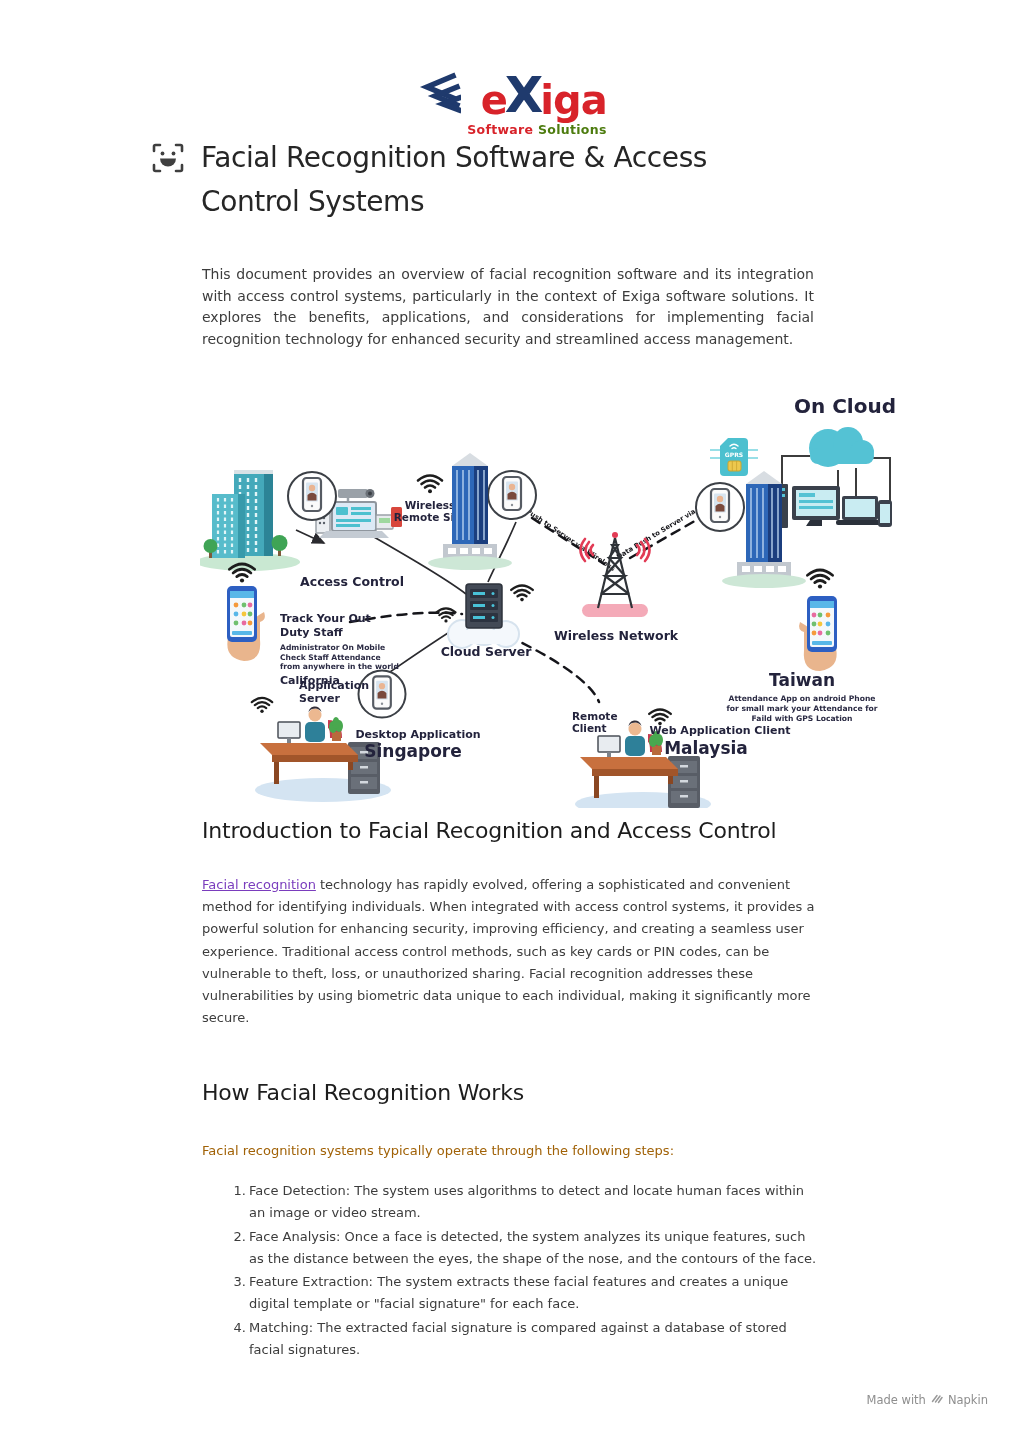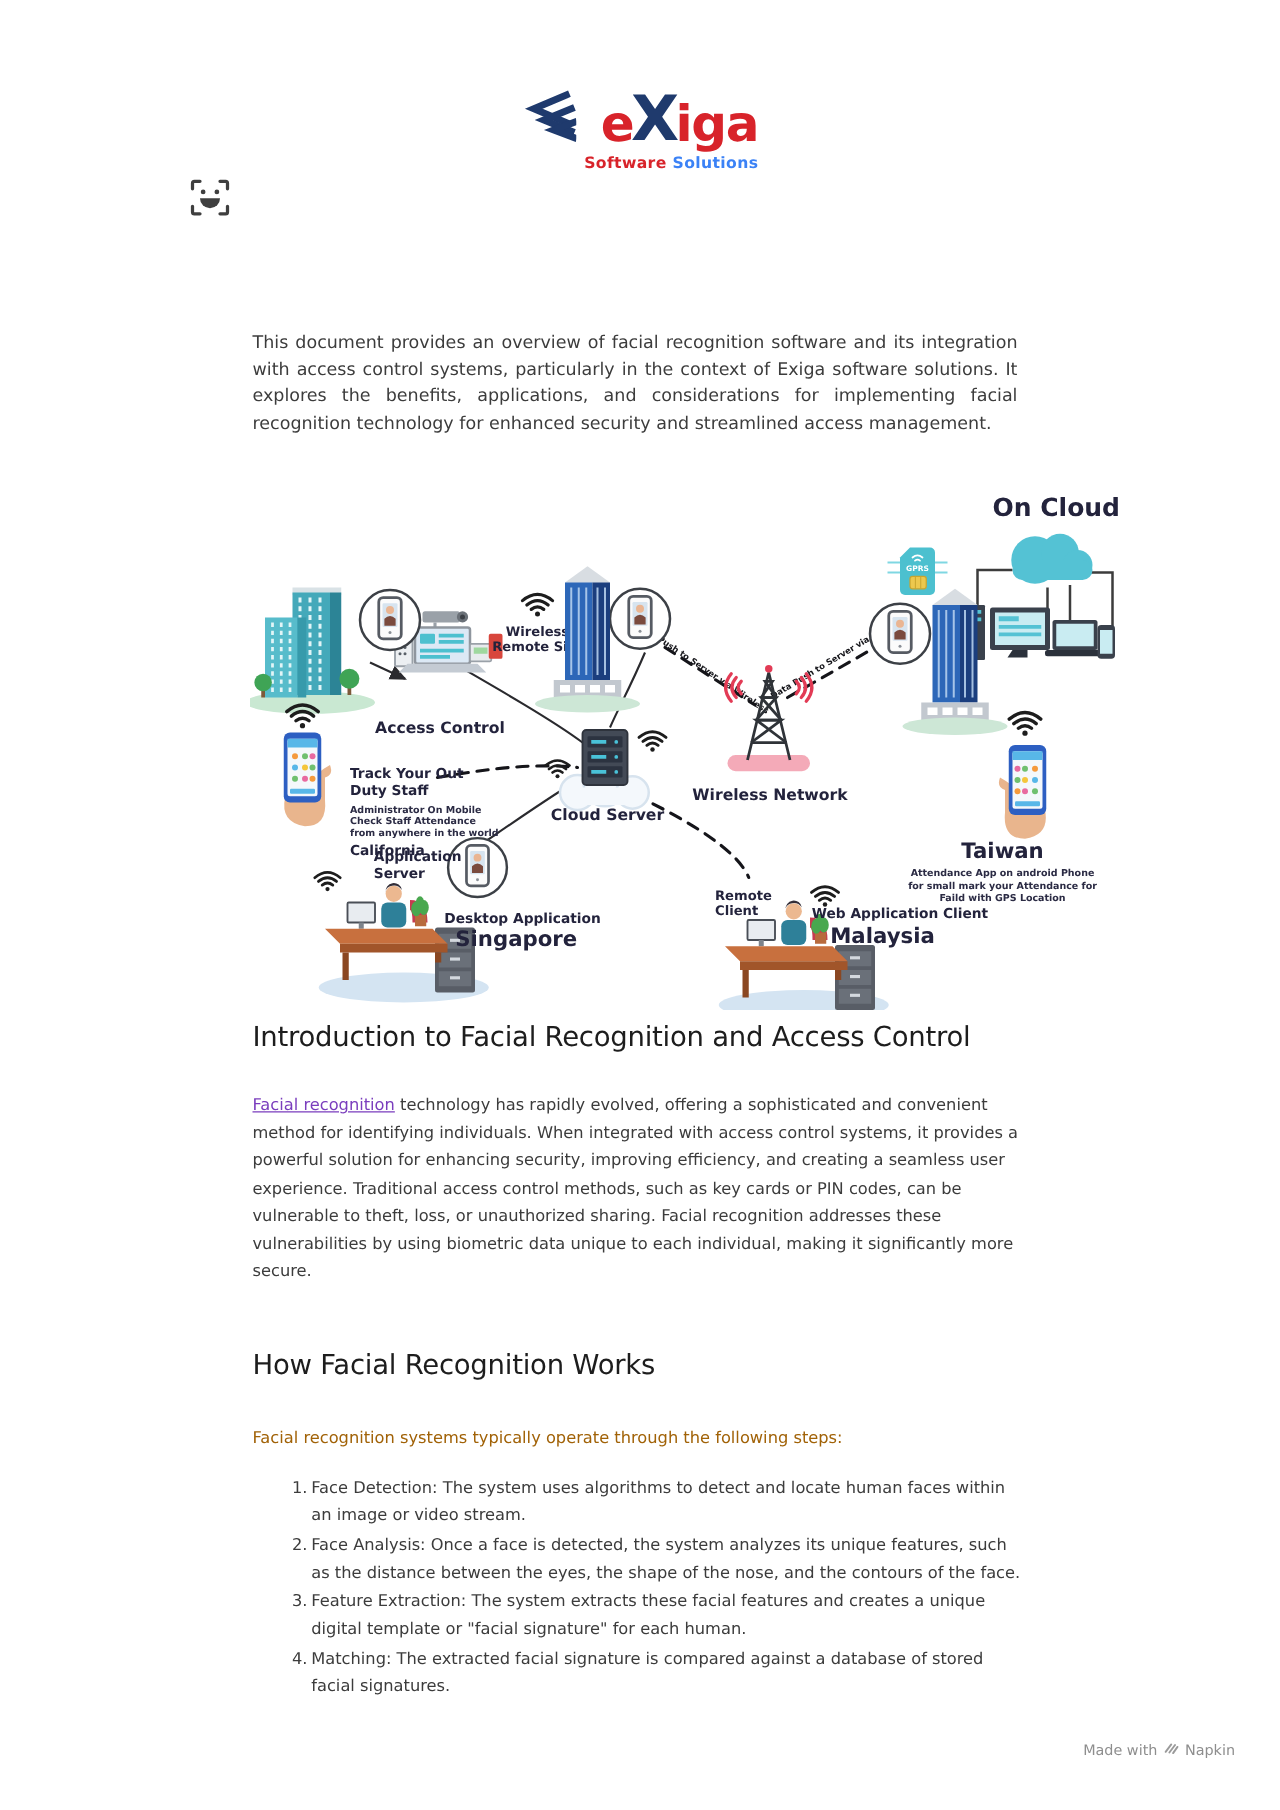--- a/index.html
+++ b/index.html
@@ -10,21 +10,21 @@
 
   
   .logo { position:absolute; top:70px; left:0; width:1024px; display:flex; justify-content:center; }
   .logo-inner { display:flex; align-items:flex-start; gap:6px; }
   .logo-text-col { display:flex; flex-direction:column; align-items:flex-end; }
   .logo-word { display:flex; align-items:flex-end; line-height:1; font-weight:bold; letter-spacing:-1px; }
   .logo-e, .logo-iga { color:#d8232a; font-size:40px; }
   .logo-x { color:#1f3a6d; font-size:50px; margin:0 -2px; }
   .logo-tagline { margin-top:2px; font-size:12.5px; font-weight:bold; letter-spacing:0.3px; }
   .logo-tagline .tg-soft { color:#d8232a;text-align:center; }
-  .logo-tagline .tg-sol { color:#3b82f6; }
+  .logo-tagline .tg-sol { color:#4d7c0f; }
 
   
   .title-block { position:absolute; left:150px; top:136px; display:flex; gap:15px; width:700px; }
   .title-icon { flex:0 0 36px; margin-top:4px; }
   .doc-title { font-size:28px; line-height:44px; color:#262626; font-weight:500; letter-spacing:-0.4px; }
 
   
   .intro { position:absolute; left:202px; top:264px; width:612px; font-size:14px; line-height:21.7px; color:#3c3c3c; text-align:justify; }
 
   .section-heading { position:absolute; left:202px; font-size:22px; color:#1d1d1d; font-weight:500; letter-spacing:-0.2px; }
@@ -92,20 +92,24 @@
           <path d="M4,11 V6.5 Q4,5 5.5,5 H10"></path>
           <path d="M26,5 H30.5 Q32,5 32,6.5 V11"></path>
           <path d="M32,25 V29.5 Q32,31 30.5,31 H26"></path>
           <path d="M10,31 H5.5 Q4,31 4,29.5 V25"></path>
         </g>
         <circle cx="12.5" cy="13.5" r="1.9" fill="#3f3f3f"></circle>
         <circle cx="23.5" cy="13.5" r="1.9" fill="#3f3f3f"></circle>
         <path d="M10,18.5 A8,8 0 0 0 26,18.5 Z" fill="#3f3f3f"></path>
       </svg>
     </span>
+    <div class="doc-title">
+      <div>Facial Recognition Software &amp; Access</div>
+      <div>Control Systems</div>
+    </div>
   </div>
 
   <p class="intro">This document provides an overview of facial recognition software and its integration with access control systems, particularly in the context of Exiga software solutions. It explores the benefits, applications, and considerations for implementing facial recognition technology for enhanced security and streamlined access management.</p>
 
   <div class="diagram">
   <svg width="700" height="420" viewBox="0 0 700 420">
     <defs>
       <marker id="arrow" markerWidth="9" markerHeight="8" refX="7" refY="3.5" orient="auto">
         <path d="M0,0 L8,3.5 L0,7 Z" fill="#2a2a2e"></path>
       </marker>
@@ -423,21 +427,21 @@
     <div class="step">
       <span class="num">1.</span>
       <span class="txt">Face Detection: The system uses algorithms to detect and locate human faces within an image or video stream.</span>
     </div>
     <div class="step">
       <span class="num">2.</span>
       <span class="txt">Face Analysis: Once a face is detected, the system analyzes its unique features, such as the distance between the eyes, the shape of the nose, and the contours of the face.</span>
     </div>
     <div class="step">
       <span class="num">3.</span>
-      <span class="txt">Feature Extraction: The system extracts these facial features and creates a unique digital template or "facial signature" for each human.</span>
+      <span class="txt">Feature Extraction: The system extracts these facial features and creates a unique digital template or "facial signature" for each face.</span>
     </div>
     <div class="step">
       <span class="num">4.</span>
       <span class="txt">Matching: The extracted facial signature is compared against a database of stored facial signatures.</span>
     </div>
   </div>
 
   <div class="footer">
     <span>Made with</span>
     <span>

